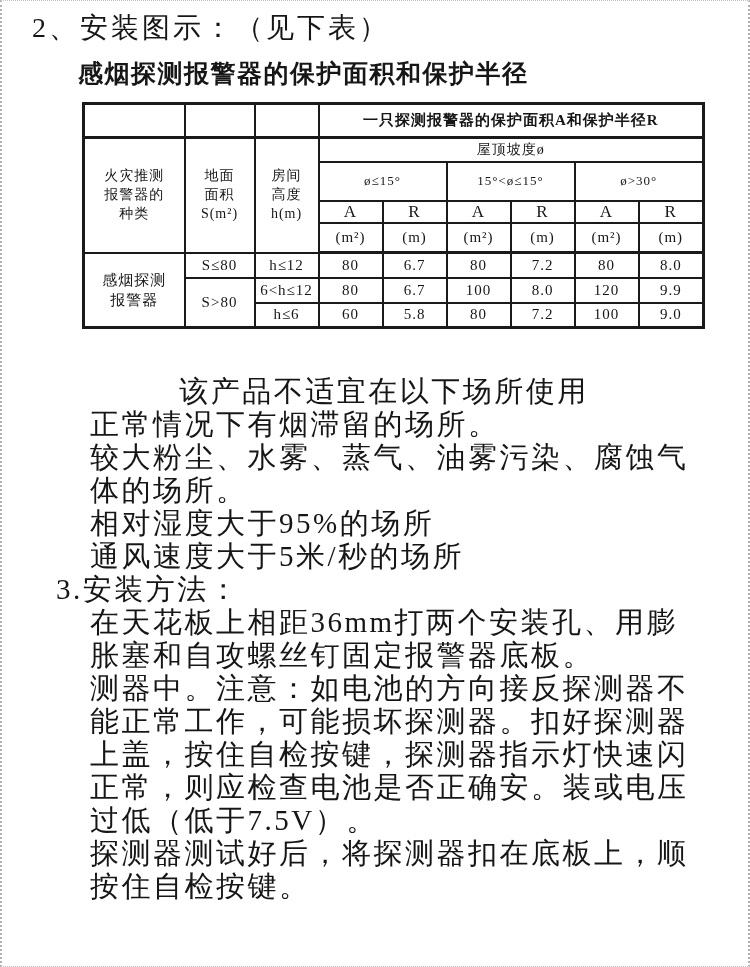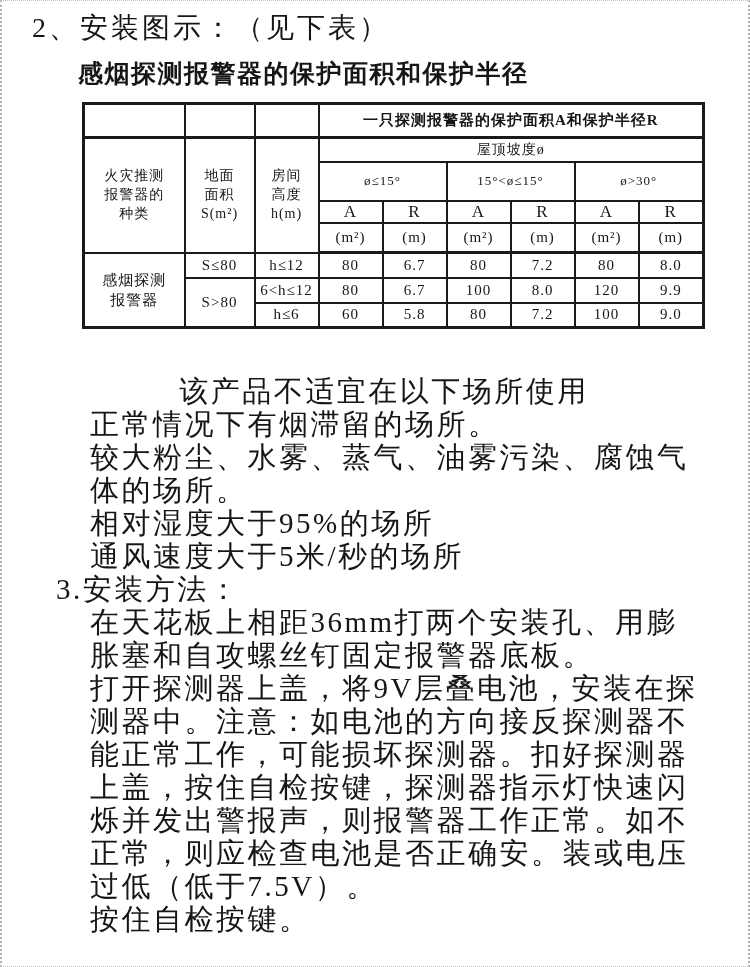--- a/index.html
+++ b/index.html
@@ -156,23 +156,22 @@
   <div class="bodytext">
     <div class="ln flush">该产品不适宜在以下场所使用</div>
     <div class="ln ind">正常情况下有烟滞留的场所。</div>
     <div class="ln ind">较大粉尘、水雾、蒸气、油雾污染、腐蚀气</div>
     <div class="ln ind">体的场所。</div>
     <div class="ln ind">相对湿度大于95%的场所</div>
     <div class="ln ind">通风速度大于5米/秒的场所</div>
     <div class="ln sec">3.安装方法：</div>
     <div class="ln ind">在天花板上相距36mm打两个安装孔、用膨</div>
     <div class="ln ind">胀塞和自攻螺丝钉固定报警器底板。</div>
-    <div class="ln ind">打开探测器上盖，将9V层叠电池，安装在探</div>
     <div class="ln ind">测器中。注意：如电池的方向接反探测器不</div>
     <div class="ln ind">能正常工作，可能损坏探测器。扣好探测器</div>
     <div class="ln ind">上盖，按住自检按键，探测器指示灯快速闪</div>
-    <div class="ln ind">烁并发出警报声，则报警器工作正常。如不</div>
     <div class="ln ind">正常，则应检查电池是否正确安。装或电压</div>
     <div class="ln ind">过低（低于7.5V）。</div>
+    <div class="ln ind">探测器测试好后，将探测器扣在底板上，顺</div>
     <div class="ln ind">按住自检按键。</div>
   </div>
 
 </div>
 
 </body></html>

